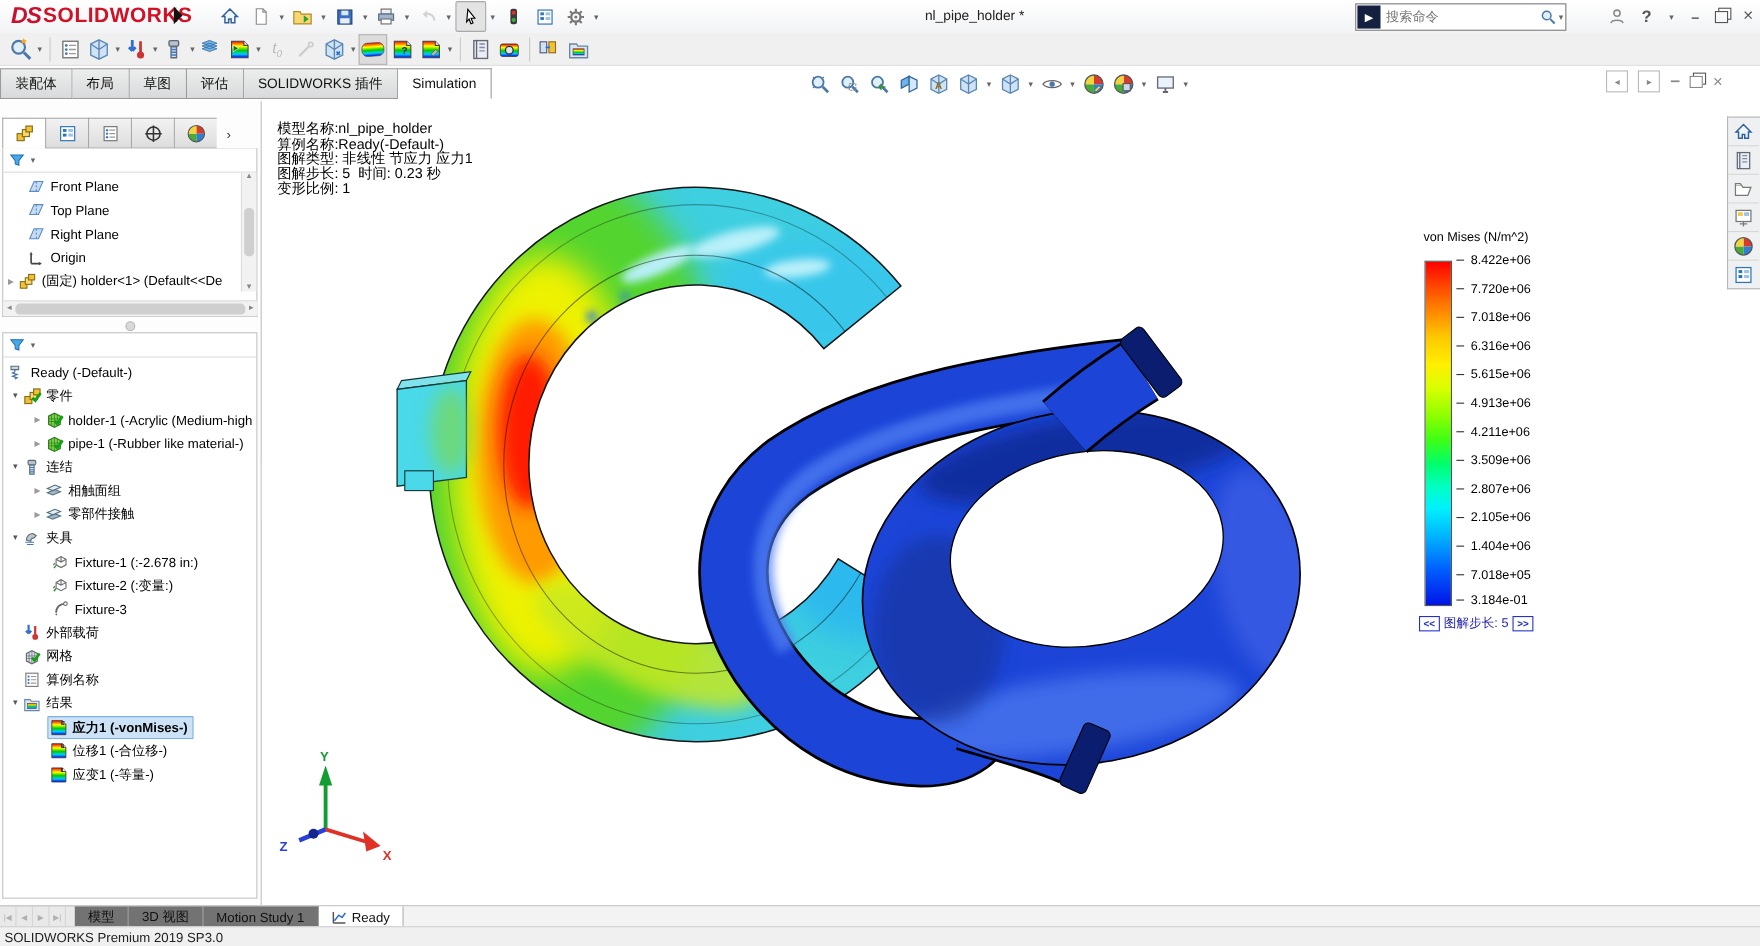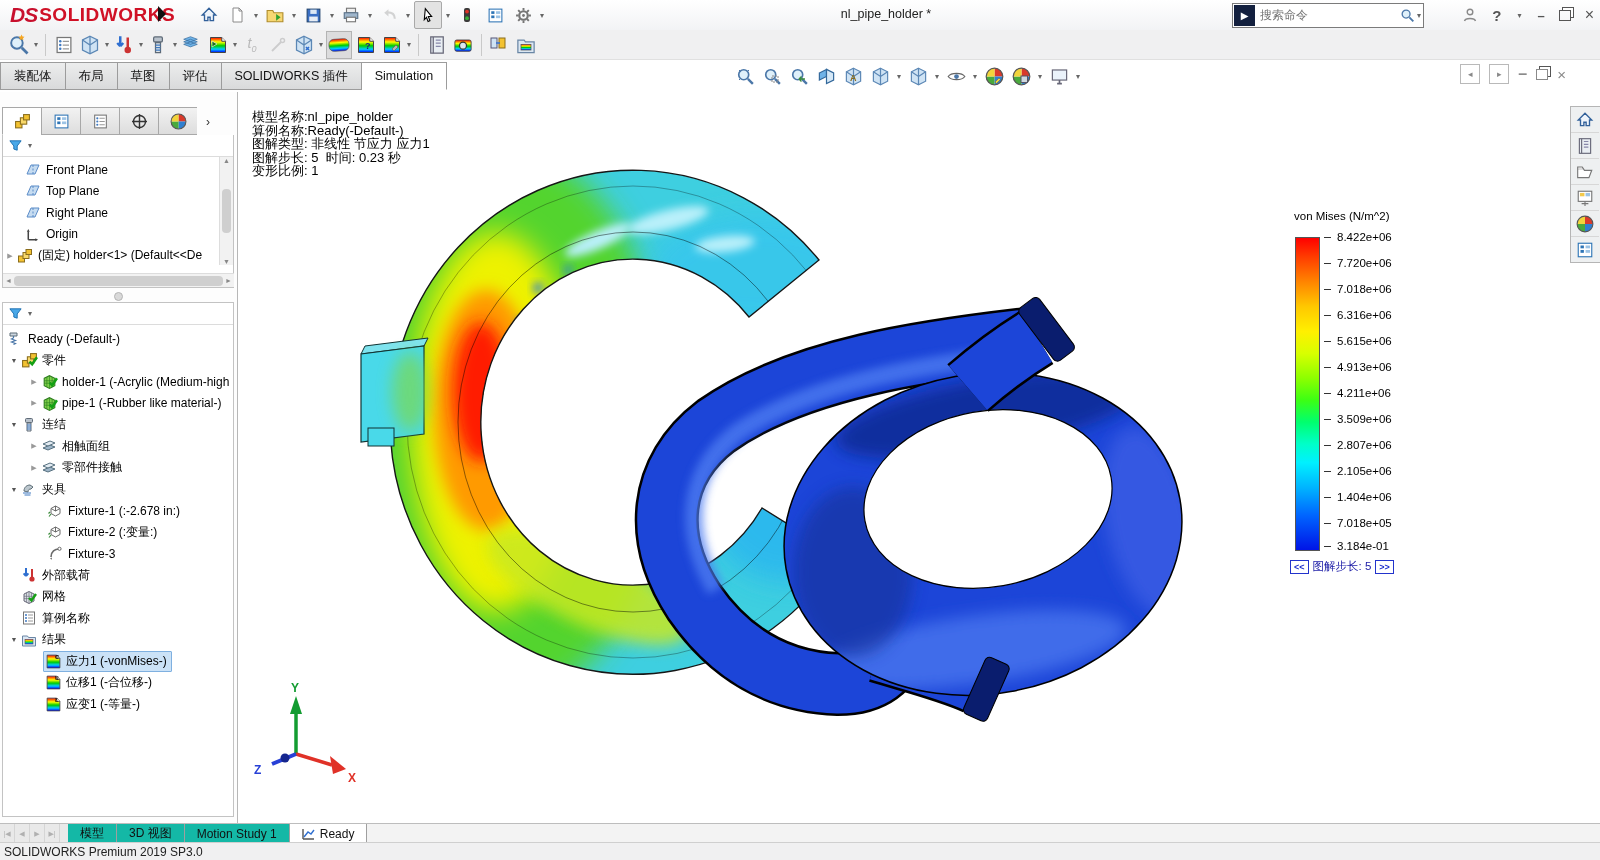--- a/index.html
+++ b/index.html
@@ -101,21 +101,21 @@
   .step-btn{border:1px solid #2233cc;background:#fff;color:#1a2ccc;font-size:9px;font-weight:bold;
     height:14px;line-height:12px;padding:0 3px;font-family:"Liberation Sans",sans-serif}
   
   .taskpane{position:absolute;right:0;top:14px;width:29px;background:#eef0f1;border:1px solid #b5b5b5;border-right:none}
   .tpbtn{width:28px;height:25px;display:flex;align-items:center;justify-content:center;border-bottom:1px solid #d7d7d7}
   
   #bottom-tabs{position:absolute;left:0;top:823px;width:1600px;height:19px;background:#e9e9e9;
     border-top:1px solid #bdbdbd;display:flex;align-items:stretch;font-size:12px}
   .navbtn{width:14px;display:flex;align-items:center;justify-content:center;font-size:7px;color:#b0b0b0;
     border-right:1px solid #d5d5d5}
-  .btab{padding:0 12px;display:flex;align-items:center;gap:5px;background:#14b8a6;border-right:1px solid #9f9f9f;color:#111}
+  .btab{padding:0 12px;display:flex;align-items:center;gap:5px;background:#737373;border-right:1px solid #9f9f9f;color:#111}
   .btab.active{background:#fff;border-right:1px solid #9f9f9f}
   
   #statusbar{position:absolute;left:0;top:842px;width:1600px;height:18px;background:#f0f0f1;
     border-top:1px solid #cfcfcf;display:flex;align-items:center;font-size:12px;color:#222}
   .sb-left{padding-left:4px}
   .sb-right{margin-left:auto;display:flex;align-items:center;height:100%}
   .sb-item{padding:0 22px;display:flex;align-items:center;gap:6px}
   .sb-div{width:1px;height:100%;background:#d3d3d3}
 </style>
 </head>
@@ -831,21 +831,21 @@
           <span class="tlabel" style="font-weight:normal">结果</span>
         </div>
         <div class="trow" style="padding-left:40px">
           <span class="selwrap">
             <span class="ticon">
                 <svg width="17" height="17">
                   <use href="#sPlot"></use>
                   <text x="10" y="6" font-size="6.5" fill="#000">σ</text>
                 </svg>
               </span>
-            <span class="tlabel" style="font-weight:normal">应力1 (-vonMises-)</span>
+            <span class="tlabel" style="font-weight:bold">应力1 (-vonMises-)</span>
           </span>
         </div>
         <div class="trow" style="padding-left:42px">
           <span class="ticon">
               <svg width="17" height="17">
                 <use href="#sPlot"></use>
                 <text x="10" y="6" font-size="6.5" fill="#000">u</text>
               </svg>
             </span>
           <span class="tlabel">位移1 (-合位移-)</span>

